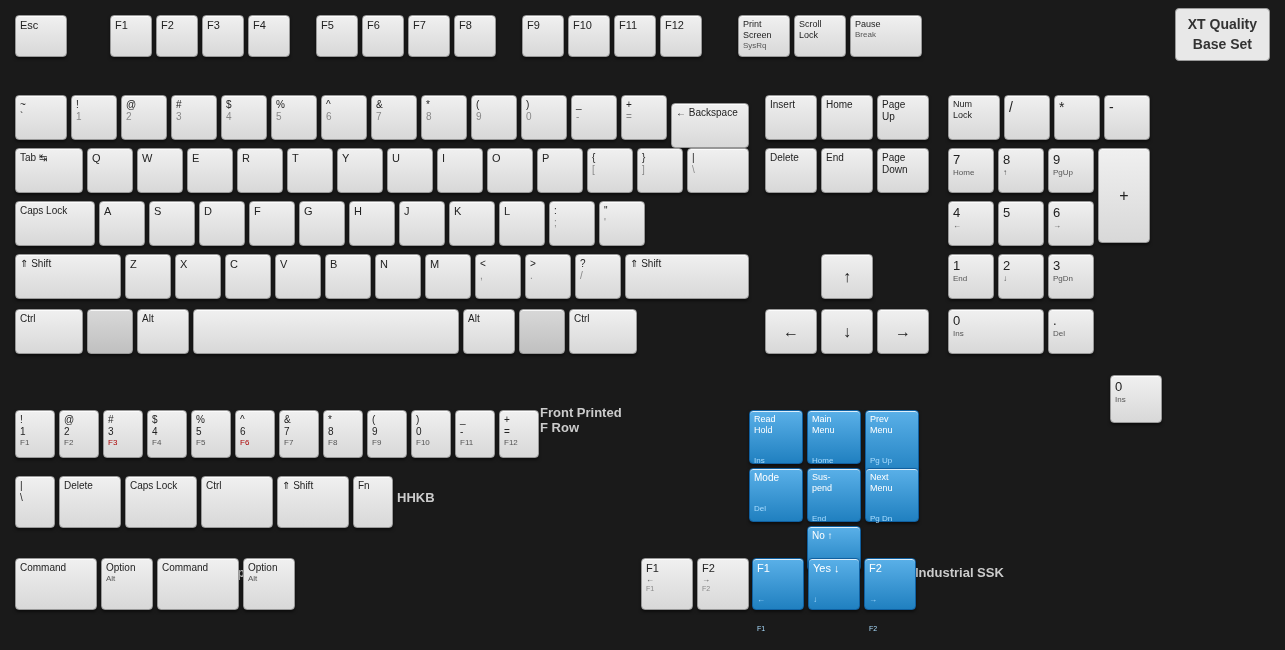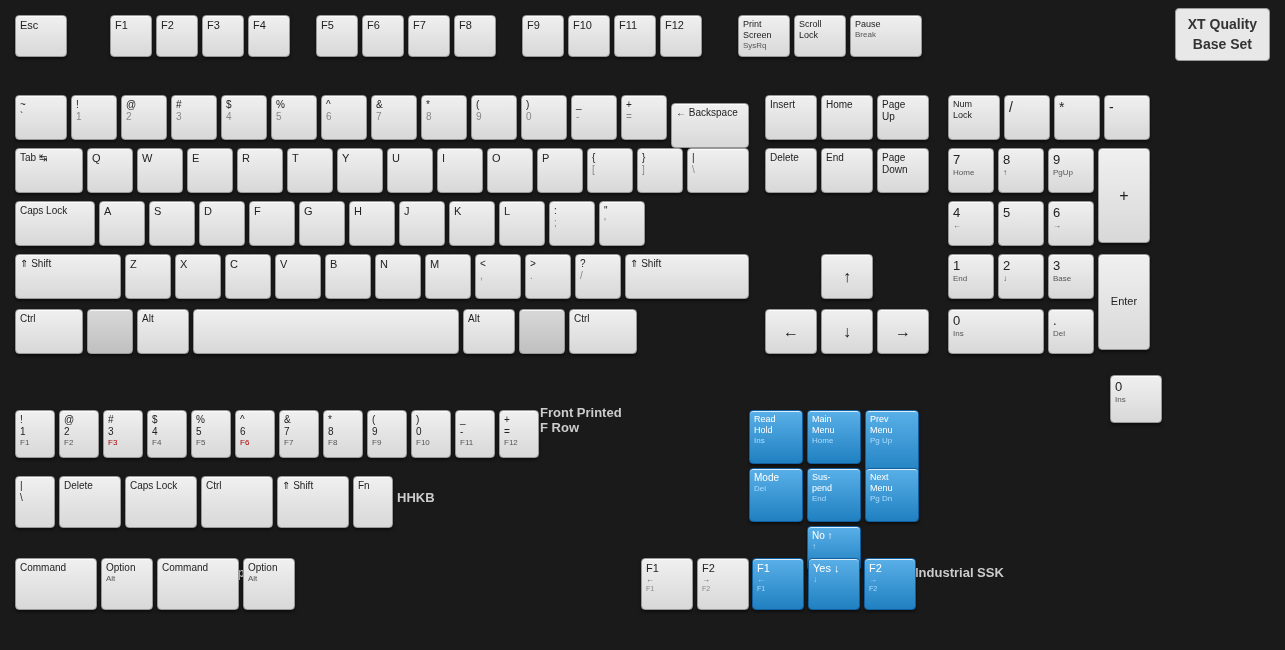--- a/index.html
+++ b/index.html
@@ -31,20 +31,21 @@
       cursor: pointer;
       position: absolute;
       padding: 3px 4px;
       line-height: 1.2;
     }
 
     .key-blue {
       background: linear-gradient(180deg, #5ab0e8 0%, #2080c0 100%);
       color: white;
       border-color: #1060a0;
+      gap: 20px;
     }
 
     .key .main-label {
       font-size: 11px;
       font-weight: normal;
       color: #222;
     }
 
     .key .sub-label {
       font-size: 8px;
@@ -408,24 +409,21 @@
   <div class="key" style="left:948px;top:254px;width:46px;height:45px;">
     <span style="font-size:13px;">1</span>
     <span class="sub-label">End</span>
   </div>
   <div class="key" style="left:998px;top:254px;width:46px;height:45px;">
     <span style="font-size:13px;">2</span>
     <span class="sub-label">↓</span>
   </div>
   <div class="key" style="left:1048px;top:254px;width:46px;height:45px;">
     <span style="font-size:13px;">3</span>
-    <span class="sub-label">Base</span>
-  </div>
-  <div class="key" style="left:1098px;top:254px;width:52px;height:96px;align-items:center;justify-content:center;">
-    <span style="font-size:11px;">Enter</span>
+    <span class="sub-label">PgDn</span>
   </div>
 
   <div class="key" style="left:15px;top:309px;width:68px;height:45px;">
     <span style="font-size:10px;">Ctrl</span>
   </div>
   <div class="key" style="left:87px;top:309px;width:46px;height:45px;background:linear-gradient(180deg,#d8d8d8,#c0c0c0);">
     <span style="font-size:10px;"></span>
   </div>
   <div class="key" style="left:137px;top:309px;width:52px;height:45px;">
     <span style="font-size:10px;">Alt</span>

